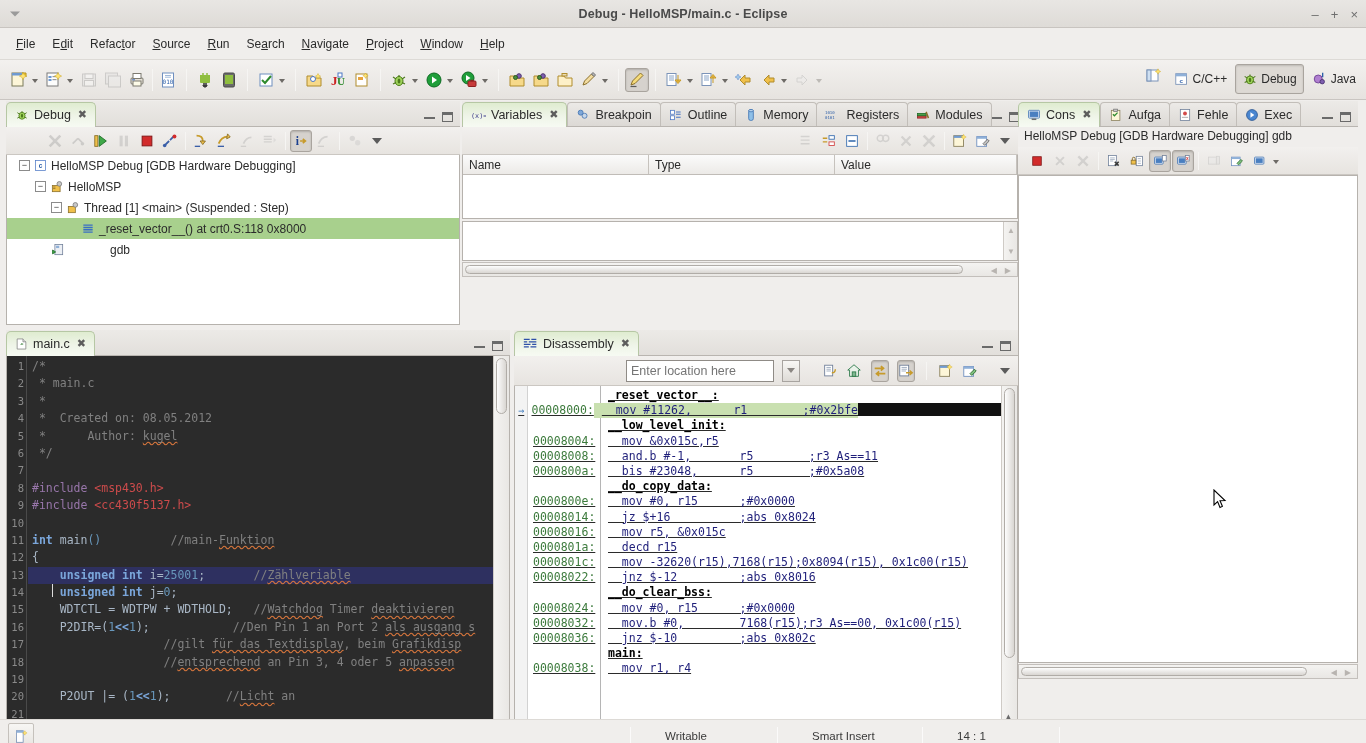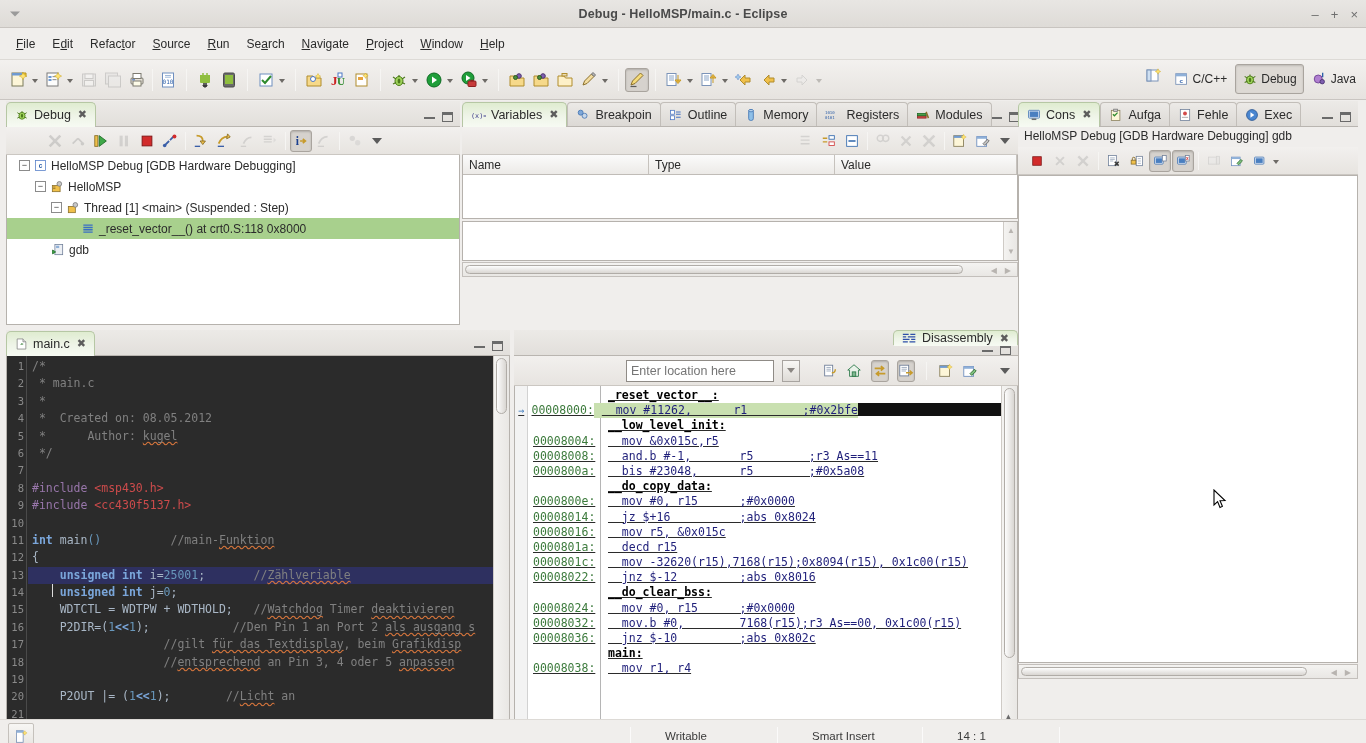--- a/index.html
+++ b/index.html
@@ -619,21 +619,21 @@
         <span>Thread [1] &lt;main&gt; (Suspended : Step)</span>
       </div>
 
       <div class="trow sel" style="padding-left:74px;">
         <svg width="14" height="14" viewBox="0 0 18 18" style="margin-right:4px;">
             <path d="M3 4 h12 M3 7 h12 M3 10 h12 M3 13 h12" stroke="#3a6fc4" stroke-width="1.8"></path>
           </svg>
         <span>_reset_vector__() at crt0.S:118 0x8000</span>
       </div>
 
-      <div class="trow" style="padding-left:44px;">
+      <div class="trow" style="padding-left:44px;gap:41px;">
         <svg width="14" height="14" viewBox="0 0 18 18" style="margin-right:4px;">
             <rect x="5" y="2" width="10" height="13" fill="#eceff4" stroke="#6f7f99"></rect>
             <rect x="6.5" y="3.5" width="4" height="3" fill="#8fb0d8"></rect>
             <path d="M2 9 l4 2.5 -4 2.5z" fill="#3fa848" stroke="#1d6b25"></path>
           </svg>
         <span>gdb</span>
       </div>
     </div>
   </div>
 
@@ -956,21 +956,21 @@
       <div class="vsb" style="right:0; width:16px;">
         <div class="thumb" style="top:2px; height:56px;"></div>
         <div class="sbarrow" style="bottom:22px; left:4px; color:#9a9a9a;">▲</div>
         <div class="sbarrow" style="bottom:6px; left:4px; color:#9a9a9a;">▼</div>
       </div>
     </div>
 
   </div>
 
   <div class="panel" style="left:514px; top:230px; width:504px; height:472px;">
-    <div class="tabstrip" style="background:linear-gradient(to bottom,#eceae7,#e2dfdb);flex-direction:column;">
+    <div class="tabstrip" style="background:linear-gradient(to bottom,#eceae7,#e2dfdb);">
       <div class="tab active">
         <svg width="15" height="13" viewBox="0 0 18 14">
             <path d="M1 2 h7 M10 2 h6 M1 5 h4 M7 5 h9 M1 8 h8 M11 8 h5 M1 11 h6 M9 11 h7" stroke="#2d4fa8" stroke-width="1.5"></path>
           </svg>
         <span>Disassembly</span>
         <span class="closex">✖</span>
       </div>
       <div class="tctl">
         <div class="minbtn"></div>
         <div class="maxbtn"></div>

